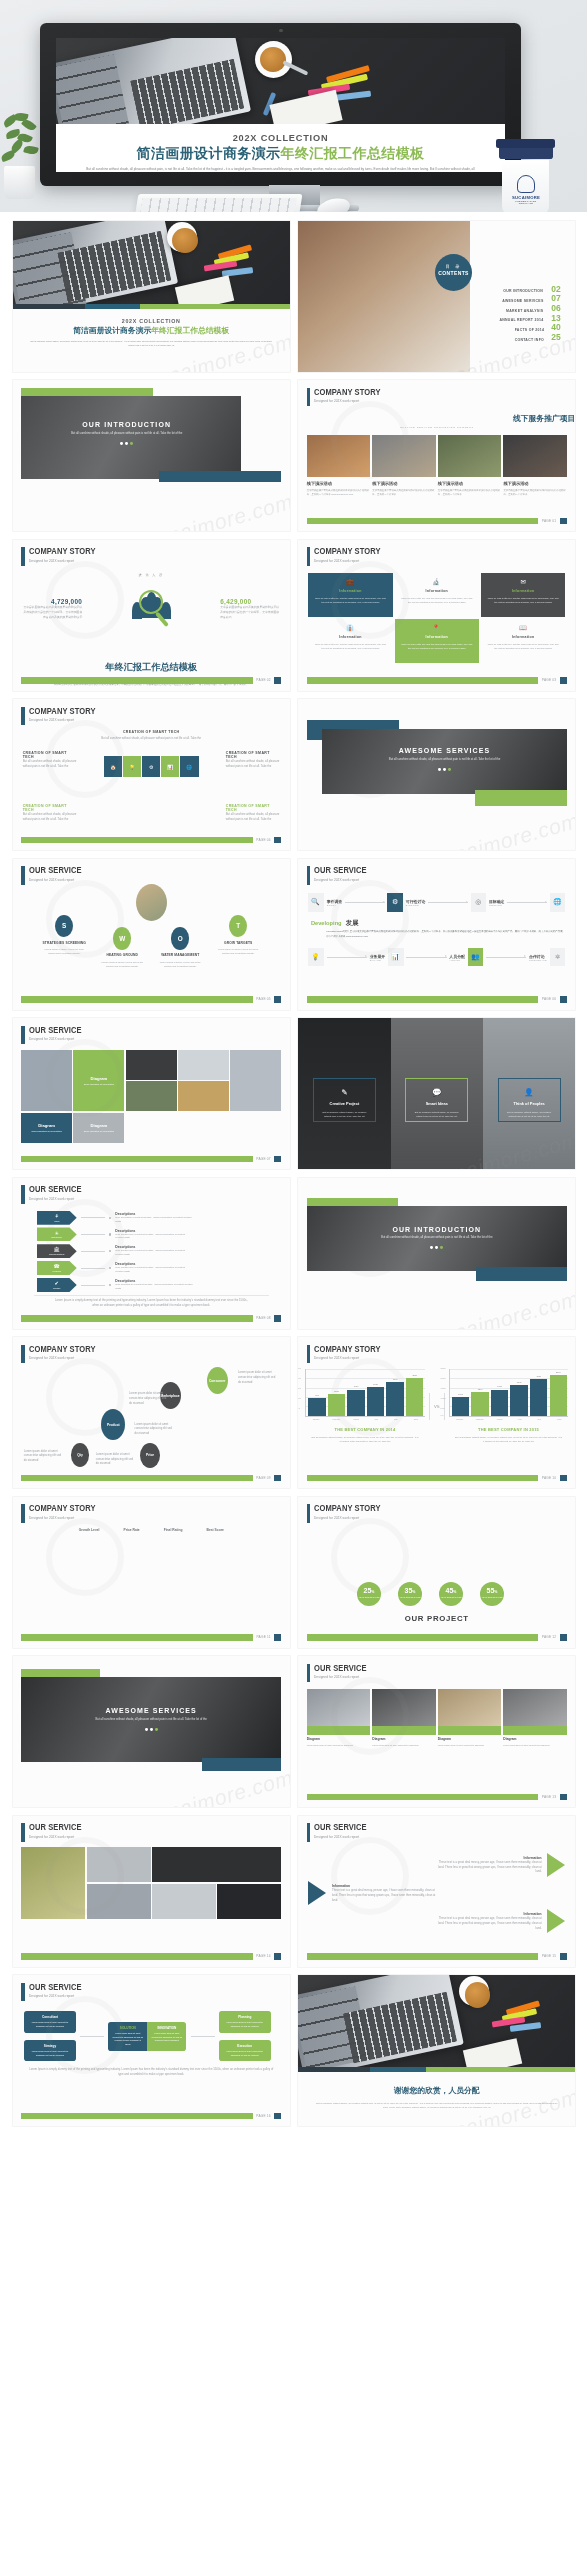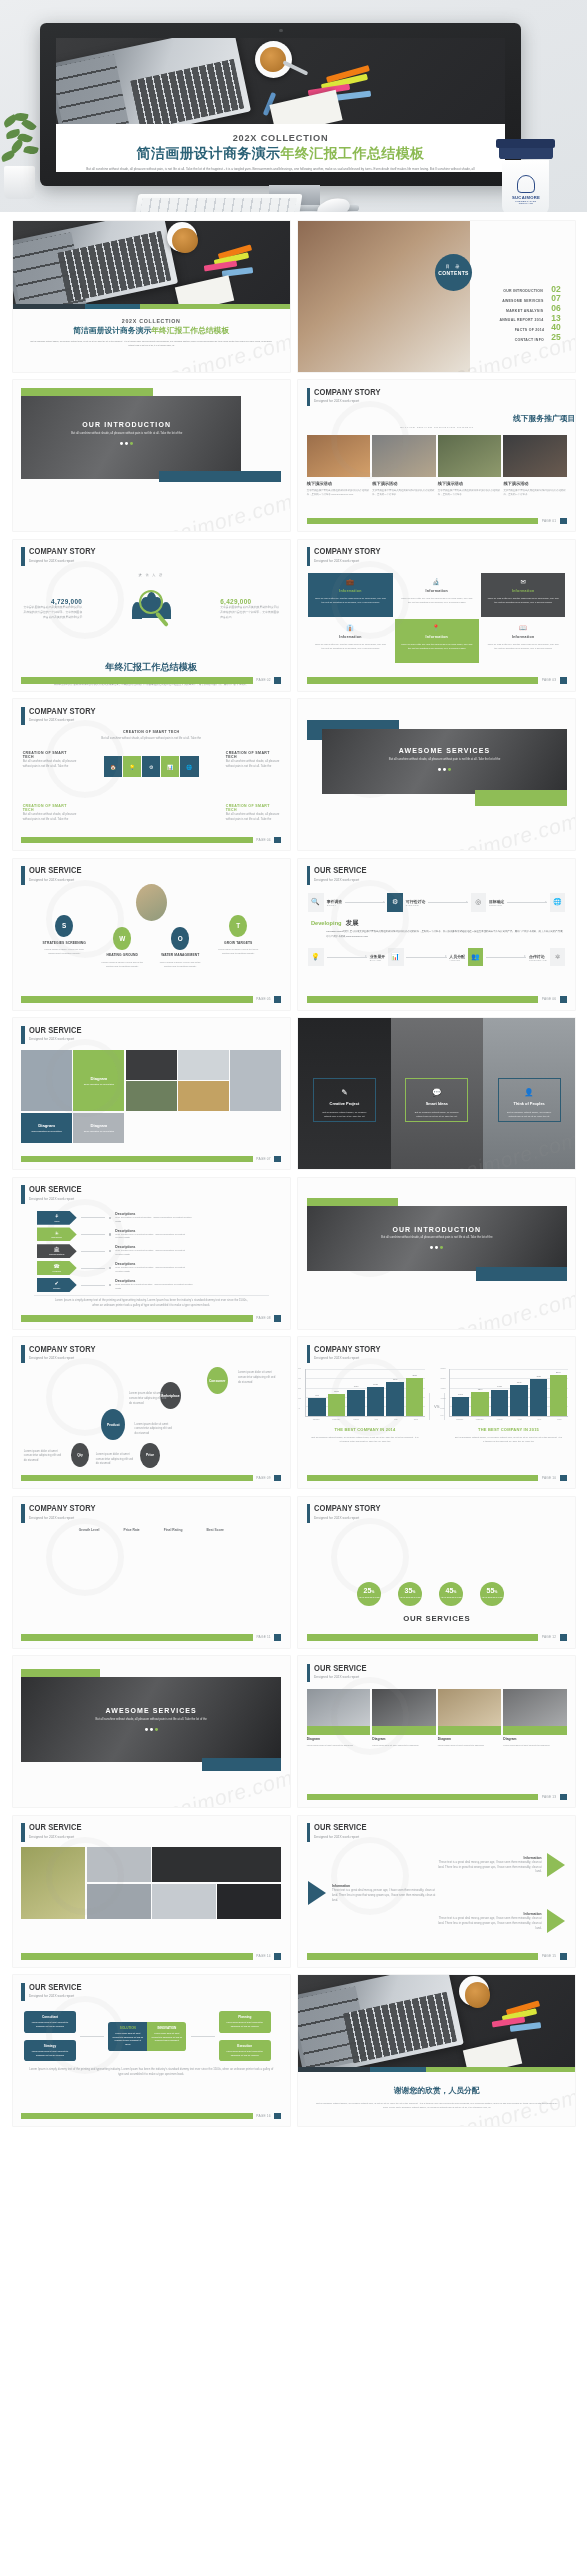--- a/index.html
+++ b/index.html
@@ -1312,21 +1312,21 @@
         </div>
       </div>
       <div class="s19-item">
         <div class="s19-bar" style="height:80%"></div>
         <div class="s19-badge" style="bottom:76%">
           <div class="s19-pct"><span>55</span><i>%</i></div>
           <div class="s19-cap">YOUR DESCRIPTION</div>
         </div>
       </div>
     </div>
-    <div class="s19-title">OUR SERVICES</div>
+    <div class="s19-title">OUR PROJECT</div>
     <div class="sl-foot">
       <div class="sl-foot-bar"></div>
       <div class="sl-foot-num">PAGE 12</div>
       <div class="sl-foot-sq"></div>
     </div>
   </div>
 
   <div class="slide">
     <div class="wm2"></div>
     <div class="s20-grn"></div>

